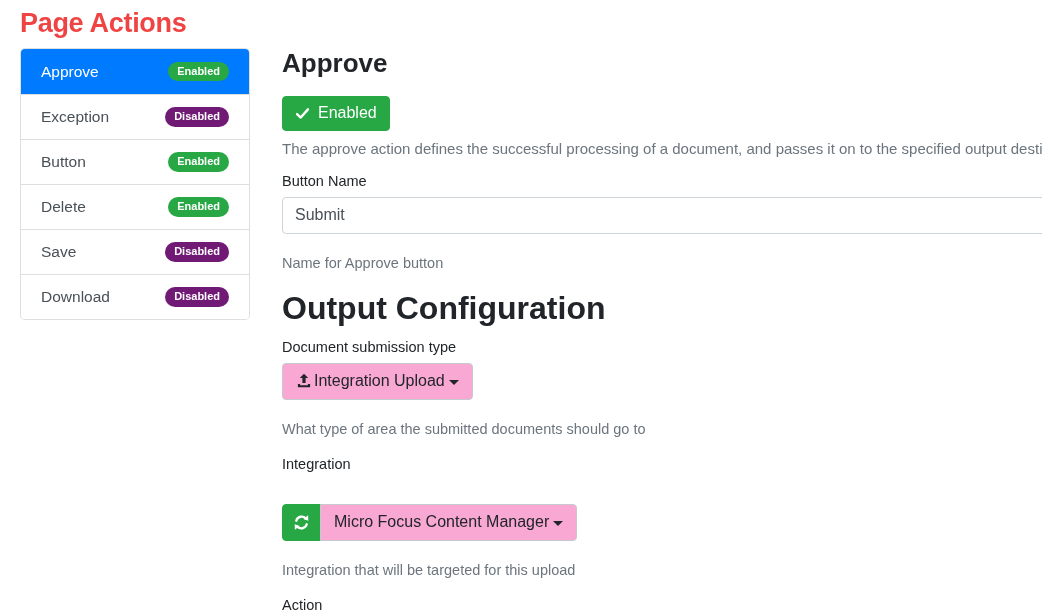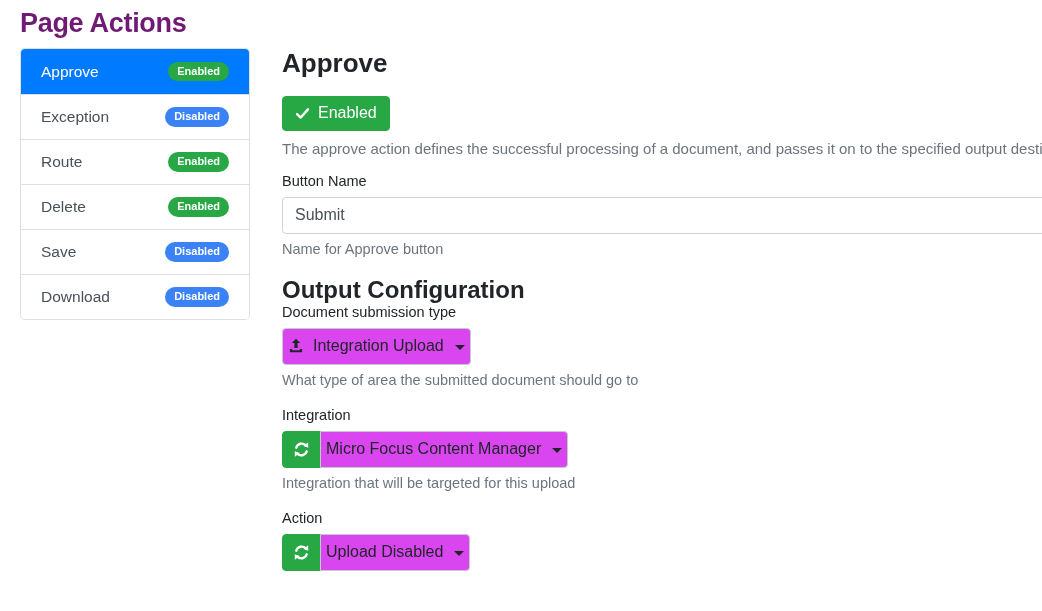--- a/index.html
+++ b/index.html
@@ -6,21 +6,21 @@
   html,body { margin:0; padding:0; }
   body {
     width:1042px; height:611px; overflow:hidden;
     background:#fff; color:#212529;
     font-family:"Liberation Sans", sans-serif;
     font-size:15px;
   }
   .page { padding:8px 0 0 20px; }
   .page-title {
     font-size:27px; font-weight:700; margin:0 0 9px;
-    color:#701a75; letter-spacing:-0.3px;
+    color:#ef4444; letter-spacing:-0.3px;
   }
   .layout { display:flex; align-items:flex-start; }
 
   
   .action-list {
     width:230px; flex:none;
     border:1px solid rgba(0,0,0,.125);
     border-radius:5px; background:#fff;
   }
   .list-item {
@@ -31,56 +31,56 @@
   }
   .list-item:first-child { border-top:none; border-radius:4px 4px 0 0; }
   .list-item:last-child  { border-radius:0 0 4px 4px; }
   .list-item.active { background:#007bff; color:#fff; border-color:#007bff; }
 
   .badge {
     font-size:11px; font-weight:700; color:#fff;
     padding:4px 9px 4.5px; border-radius:10rem; line-height:1;
   }
   .badge-success { background:#28a745; }
-  .badge-danger  { background:#3b82f6; }
+  .badge-danger  { background:#701a75; }
 
   
   .main { flex:1 1 auto; margin-left:32px; min-width:0; }
   .section-heading { font-size:26px; font-weight:600; margin:0 0 17px; }
-  .subsection-heading { font-size:24px; font-weight:600; margin:4px 0 0; }
+  .subsection-heading { font-size:32px; font-weight:600; margin:4px 0 12px; }
 
   .btn {
     display:inline-flex; align-items:center; gap:8px;
     font-family:inherit; font-size:16px; line-height:1.3;
     border-radius:4px; border:1px solid transparent;
     padding:6px 12px; cursor:pointer;
   }
   .btn-success { background:#28a745; border-color:#28a745; color:#fff; }
 
   .desc { color:#6c757d; font-size:15px; margin:9px 0 16px; white-space:nowrap; }
   .form-label { display:block; font-size:14.5px; font-weight:400; margin:0 0 8px; }
   .form-control {
     display:block; width:calc(100% + 8px); height:37px;
     padding:7px 12px; font-family:inherit; font-size:16px; color:#495057;
     border:1px solid #ced4da; border-radius:4px; background:#fff;
   }
-  .form-text { color:#6c757d; font-size:14.5px; margin:7px 0 19px; }
+  .form-text { color:#6c757d; font-size:14.5px; margin:21px 0 19px; }
 
   .dropdown-btn {
-    display:inline-flex; align-items:center; gap:9px;
-    height:37px; padding:0 5px;
-    background:#d946ef; border:1px solid #c6cace; border-radius:4px;
+    display:inline-flex; align-items:center; gap:2px;
+    height:37px; padding:0 13px;
+    background:#f9a8d4; border:1px solid #c6cace; border-radius:4px;
     font-family:inherit; font-size:16px; color:#212529; cursor:pointer;
   }
   .caret {
     width:0; height:0; margin-left:2px; margin-top:2px;
     border-left:5px solid transparent; border-right:5px solid transparent;
     border-top:5px solid #212529;
   }
-  .input-group { display:inline-flex; align-items:stretch; }
+  .input-group { display:inline-flex; align-items:stretch;margin-top:24px; }
   .input-group .icon-btn {
     width:39px; justify-content:center; padding:0;
     border-radius:4px 0 0 4px; height:37px;
   }
   .input-group .dropdown-btn { border-radius:0 4px 4px 0; margin-left:-1px; }
   .icon { display:inline-flex; line-height:0; }
 </style>
 </head>
 <body>
 
@@ -92,21 +92,21 @@
     <div class="action-list">
       <div class="list-item active">
         <span>Approve</span>
         <span class="badge badge-success">Enabled</span>
       </div>
       <div class="list-item">
         <span>Exception</span>
         <span class="badge badge-danger">Disabled</span>
       </div>
       <div class="list-item">
-        <span>Route</span>
+        <span>Button</span>
         <span class="badge badge-success">Enabled</span>
       </div>
       <div class="list-item">
         <span>Delete</span>
         <span class="badge badge-success">Enabled</span>
       </div>
       <div class="list-item">
         <span>Save</span>
         <span class="badge badge-danger">Disabled</span>
       </div>
@@ -140,21 +140,21 @@
       <button class="dropdown-btn">
         <span class="icon">
           <svg width="16" height="16" viewBox="0 0 16 16" fill="#212529">
             <path d="M8 0.8 L12.2 5.1 H9.6 V10 H6.4 V5.1 H3.8 Z"></path>
             <path d="M1.9 10.9 V14.2 H14.1 V10.9 H11.9 V12.3 H4.1 V10.9 Z"></path>
           </svg>
         </span>
         <span>Integration Upload</span>
         <span class="caret"></span>
       </button>
-      <div class="form-text">What type of area the submitted document should go to</div>
+      <div class="form-text">What type of area the submitted documents should go to</div>
 
       <label class="form-label">Integration</label>
       <div class="input-group">
         <button class="btn btn-success icon-btn">
           <span class="icon">
             <svg width="17" height="17" viewBox="0 0 16 16">
               <g fill="none" stroke="#fff" stroke-width="2.2" stroke-linecap="round">
                 <path d="M3.1 6.3 A5.2 5.2 0 0 1 12.0 4.2"></path>
                 <path d="M12.9 9.7 A5.2 5.2 0 0 1 4.0 11.8"></path>
               </g>

